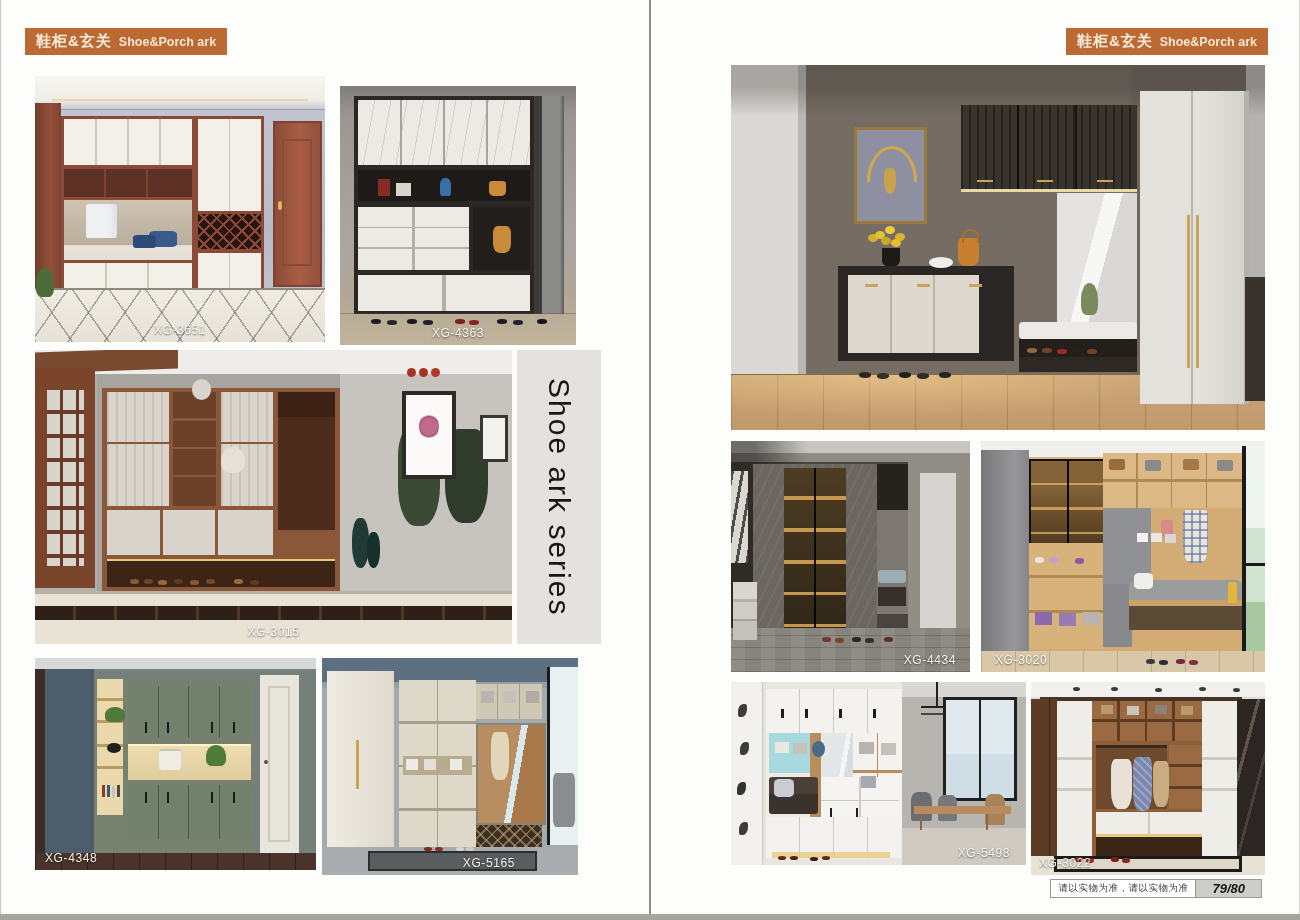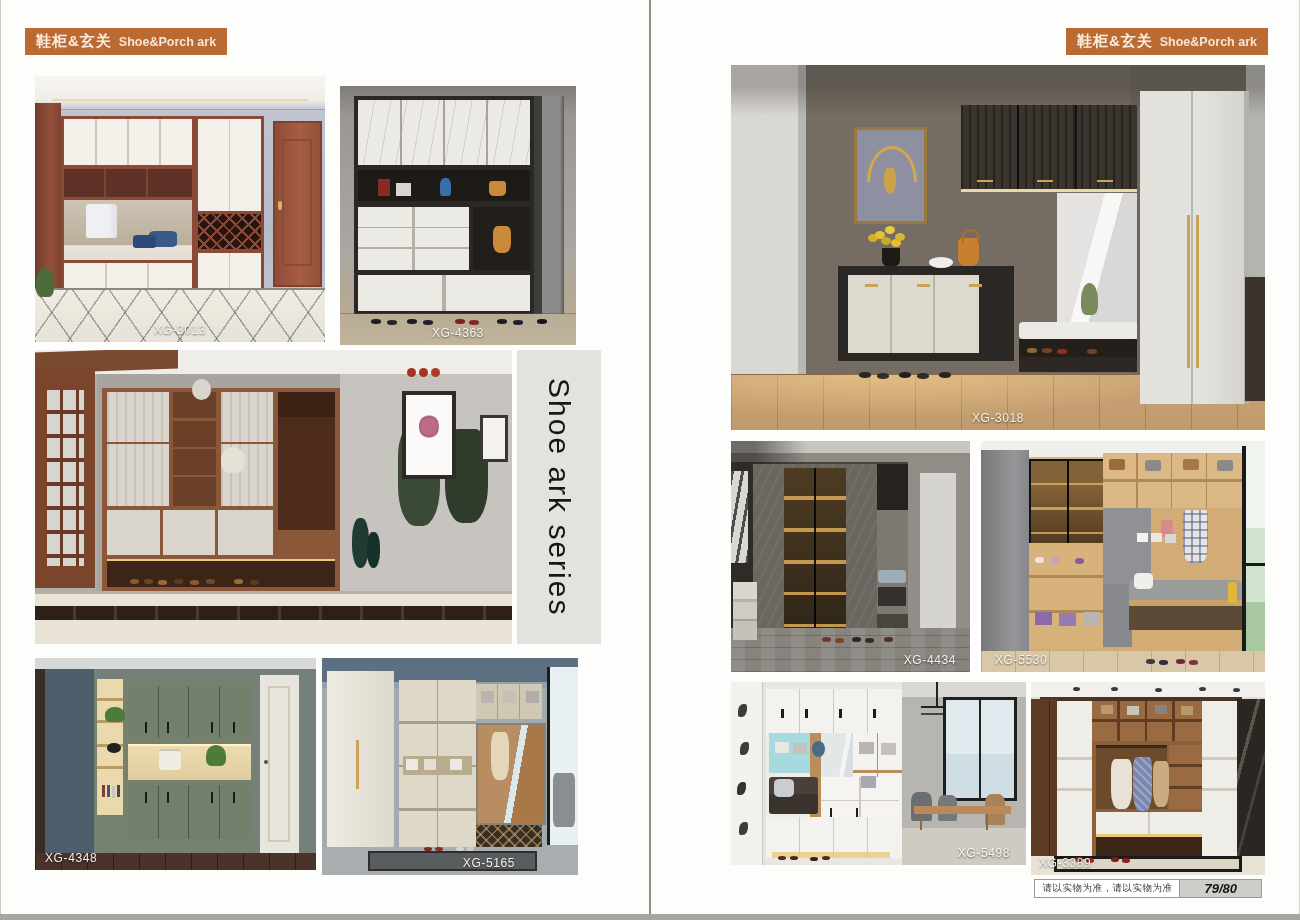--- a/index.html
+++ b/index.html
@@ -19,21 +19,21 @@
 
   .ph{position:absolute;overflow:hidden;background:#9a9a96;}
   .plabel{position:absolute;bottom:5px;font-size:12px;color:rgba(250,250,246,.95);letter-spacing:.6px;text-shadow:0 1px 2px rgba(0,0,0,.55);z-index:50;}
   .lbl-c{left:0;right:0;text-align:center;}
 
   .series{left:517px;top:350px;width:84px;height:294px;background:#e3e2de;display:flex;align-items:center;justify-content:center;}
   .series span{writing-mode:vertical-rl;font-size:30px;color:#161616;letter-spacing:2px;white-space:nowrap;}
 
   .footer{right:38px;bottom:22px;display:flex;align-items:stretch;}
   .footer .disc{border:1px solid #9a9a95;font-size:9.5px;color:#3a3a3a;padding:2px 7px;display:flex;align-items:center;letter-spacing:.5px;background:#fff;}
-  .footer .pnum{border:1px solid #9a9a95;border-left:none;background:#cdcdca;color:#151515;font-weight:bold;font-size:13px;padding:1px 24px;display:flex;align-items:center;font-style:italic;}
+  .footer .pnum{border:1px solid #9a9a95;border-left:none;background:#cdcdca;color:#151515;font-weight:bold;font-size:13px;padding:1px 16px;display:flex;align-items:center;font-style:italic;}
 
   
   #p13{left:35px;top:76px;width:290px;height:266px;background:linear-gradient(180deg,#f7f5f1 0,#f0ede7 9%,#c0c4cf 13%,#b6bbc8 58%,#c6cad3 100%);}
   #p13 .cove{left:6%;right:6%;top:8.5%;height:2px;background:#e9d9a5;}
   #p13 .ceill{left:0;right:0;top:12.3%;height:1.5px;background:#9fa3ad;}
   #p13 .lpane{left:0;top:10%;width:9%;height:71%;background:linear-gradient(90deg,#6e3d2c,#95503a 60%,#7c4431);}
   #p13 .cab{left:9%;top:15%;width:70%;height:66%;background:#8a4a36;}
   #p13 .cab .tdoors{left:1.5%;top:2%;width:63%;height:26%;background:linear-gradient(90deg,transparent 24.5%,#cfc8bb 24.5% 25.5%,transparent 25.5% 49.5%,#cfc8bb 49.5% 50.5%,transparent 50.5% 74.5%,#cfc8bb 74.5% 75.5%,transparent 75.5%),#f3f0ea;}
   #p13 .cab .rtall{left:67.5%;top:2%;width:31%;height:52%;background:linear-gradient(90deg,transparent 49%,#cfc8bb 49% 51%,transparent 51%),#f3f0ea;}
   #p13 .cab .shelfband{left:1.5%;top:30%;width:63%;height:16%;background:linear-gradient(90deg,transparent 31%,#7a4434 31% 33%,transparent 33% 64%,#7a4434 64% 66%,transparent 66%),#5e3126;}
@@ -279,21 +279,21 @@
         <div class="a bdrawers"></div>
         <div class="a rlow"></div>
       </div>
       <div class="a plinth"></div>
       <div class="a rdoor">
           <i class="panel"></i>
           <i class="knob"></i>
         </div>
       <div class="a floor"></div>
       <div class="a plant"></div>
-      <span class="plabel lbl-c">XG-3013</span>
+      <span class="plabel lbl-c">XG-3651</span>
     </div>
 
     <div class="ph" id="p14">
       <div class="a cab">
         <div class="a updoors"></div>
         <div class="a midband">
           <span class="a mb1"></span>
           <span class="a mb2"></span>
           <span class="a mb3"></span>
           <span class="a mb4"></span>
@@ -330,20 +330,21 @@
       <span class="a coat2"></span>
       <span class="a shoes"></span>
       <div class="a v1"></div>
       <div class="a v2"></div>
       <div class="a art1">
           <i></i>
         </div>
       <div class="a art2"></div>
       <div class="a floor"></div>
       <div class="a inlay"></div>
+      <span class="plabel lbl-c">XG-3015</span>
     </div>
 
     <div class="a series">
       <span>Shoe ark series</span>
     </div>
 
     <div class="ph" id="p16">
       <div class="a cab">
         <div class="a tower"></div>
         <div class="a updoors"></div>
@@ -419,21 +420,20 @@
           <i></i>
         </div>
       <div class="a bench"></div>
       <div class="a benchshelf"></div>
       <span class="a bshoes"></span>
       <div class="a ward"></div>
       <div class="a h1"></div>
       <div class="a h2"></div>
       <div class="a darkside"></div>
       <span class="a fshoes"></span>
-      <span class="plabel lbl-c">XG-3018</span>
     </div>
 
     <div class="ph" id="p19">
       <div class="a art"></div>
       <div class="a cab">
           <div class="glass"></div>
         </div>
       <div class="a topbox"></div>
       <div class="a niche">
           <i class="cush"></i>
@@ -462,21 +462,21 @@
       <span class="a pboxes"></span>
       <div class="a bench"></div>
       <div class="a pillow"></div>
       <div class="a benchbase"></div>
       <div class="a bottle"></div>
       <div class="a window">
           <i></i>
         </div>
       <div class="a floor"></div>
       <span class="a fshoes"></span>
-      <span class="plabel" style="left:14px;">XG-5530</span>
+      <span class="plabel" style="left:14px;">XG-3020</span>
     </div>
 
     <div class="ph" id="p21">
       <div class="a ldoorpanel"></div>
       <span class="a hinges"></span>
       <div class="a cab">
         <div class="a toprow"></div>
         <div class="a teal1"></div>
         <div class="a woodcol"></div>
         <div class="a mirror"></div>
@@ -519,21 +519,21 @@
         <div class="shoebay"></div>
       </div>
       <span class="a gb"></span>
       <span class="a coatw"></span>
       <span class="a coatb"></span>
       <span class="a coatt"></span>
       <div class="a mirror"></div>
       <div class="a floor"></div>
       <div class="a band"></div>
       <span class="a rshoes"></span>
-      <span class="plabel" style="left:8px;">XG-3389</span>
+      <span class="plabel" style="left:8px;">XG-3022</span>
     </div>
 
     <div class="a footer">
       <span class="disc">请以实物为准，请以实物为准</span>
       <span class="pnum">79/80</span>
     </div>
   </div>
 
   <div class="a edge-l"></div>
   <div class="a edge-r"></div>

